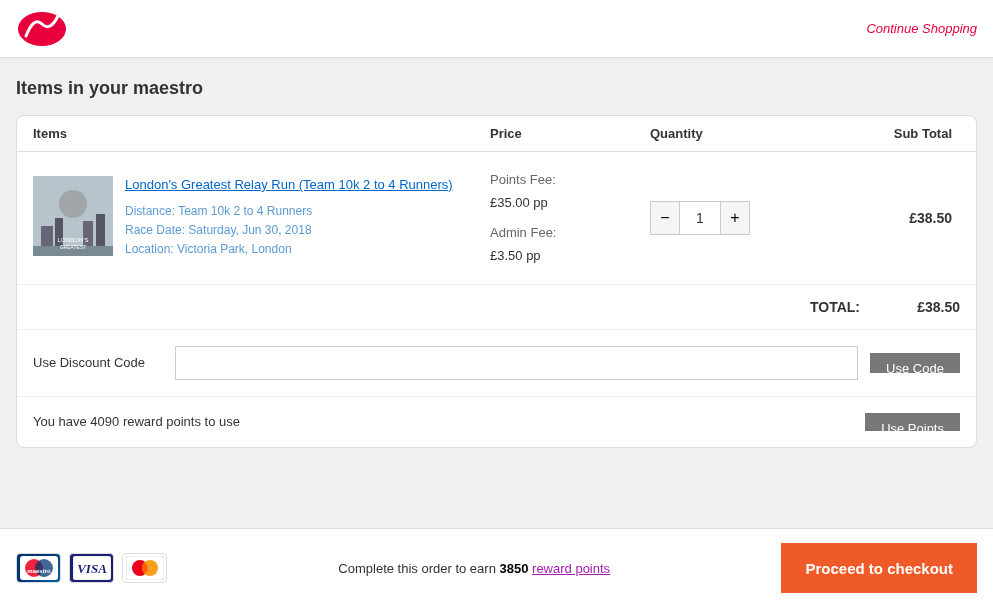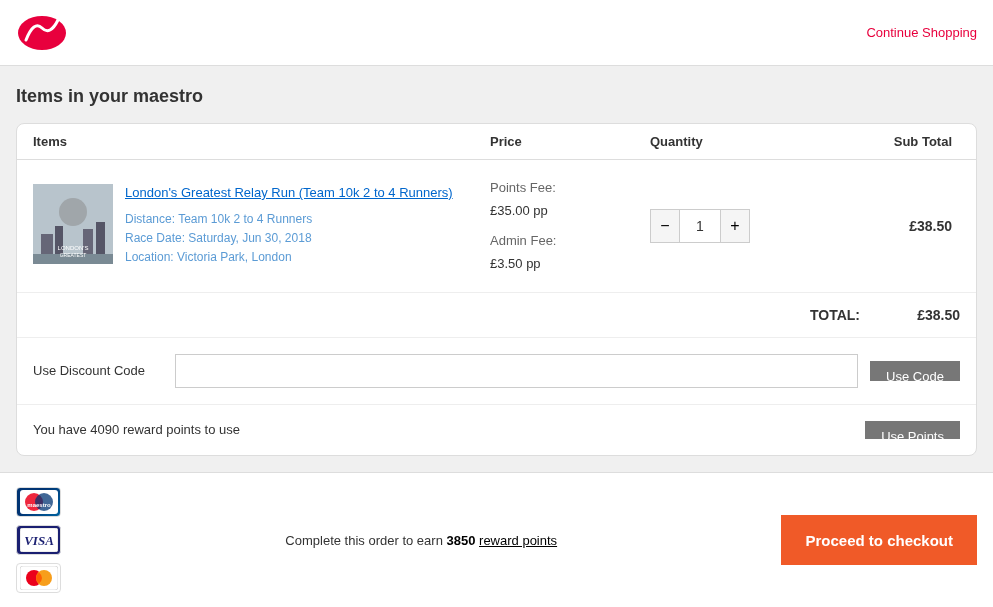--- a/index.html
+++ b/index.html
@@ -1,26 +1,27 @@
 <!DOCTYPE html>
 <html><head>
   <meta charset="utf-8">
   <style>
     * { box-sizing: border-box; margin: 0; padding: 0; }
     body { font-family: Arial, sans-serif; font-size: 13px; background: #f0f0f0; color: #333; width: 993px; min-height: 607px; }
 
     
     .header {
       background: #fff;
-      height: 66px;
+      height: 58px;
       display: flex;
       align-items: center;
       justify-content: space-between;
       padding: 0 16px;
       border-bottom: 1px solid #ddd;
+      font-style: italic;
     }
     .logo-svg { width: 52px; height: 38px; }
 
     .continue-shopping {
       color: #e8003d;
       text-decoration: none;
       font-size: 13px;
       cursor: pointer;
     }
 
@@ -189,21 +190,21 @@
       display: flex;
       align-items: center;
       justify-content: space-between;
       margin-top: 0;
       position: fixed;
       bottom: 0;
       left: 0;
       width: 993px;
     }
 
-    .payment-icons { display: flex; gap: 8px; align-items: flex-start; flex-direction: column; }
+    .payment-icons { display: flex; gap: 8px; align-items: flex-start; }
 
     .card-maestro {
       width: 45px;
       height: 30px;
       border: 1px solid #ddd;
       border-radius: 4px;
       background: linear-gradient(135deg, #003473 40%, #0062a0);
       display: flex;
       align-items: center;
       justify-content: center;
@@ -238,21 +239,21 @@
       position: relative;
       overflow: hidden;
     }
 
     .reward-points-info {
       font-size: 13px;
       color: #333;
     }
     .reward-points-info strong { color: #000; }
     .reward-points-link {
-      color: #000000;
+      color: #a21caf;
       text-decoration: underline;
     }
 
     .checkout-btn {
       background: #f05a28;
       color: #fff;
       border: none;
       padding: 0 24px;
       height: 50px;
       font-size: 15px;

